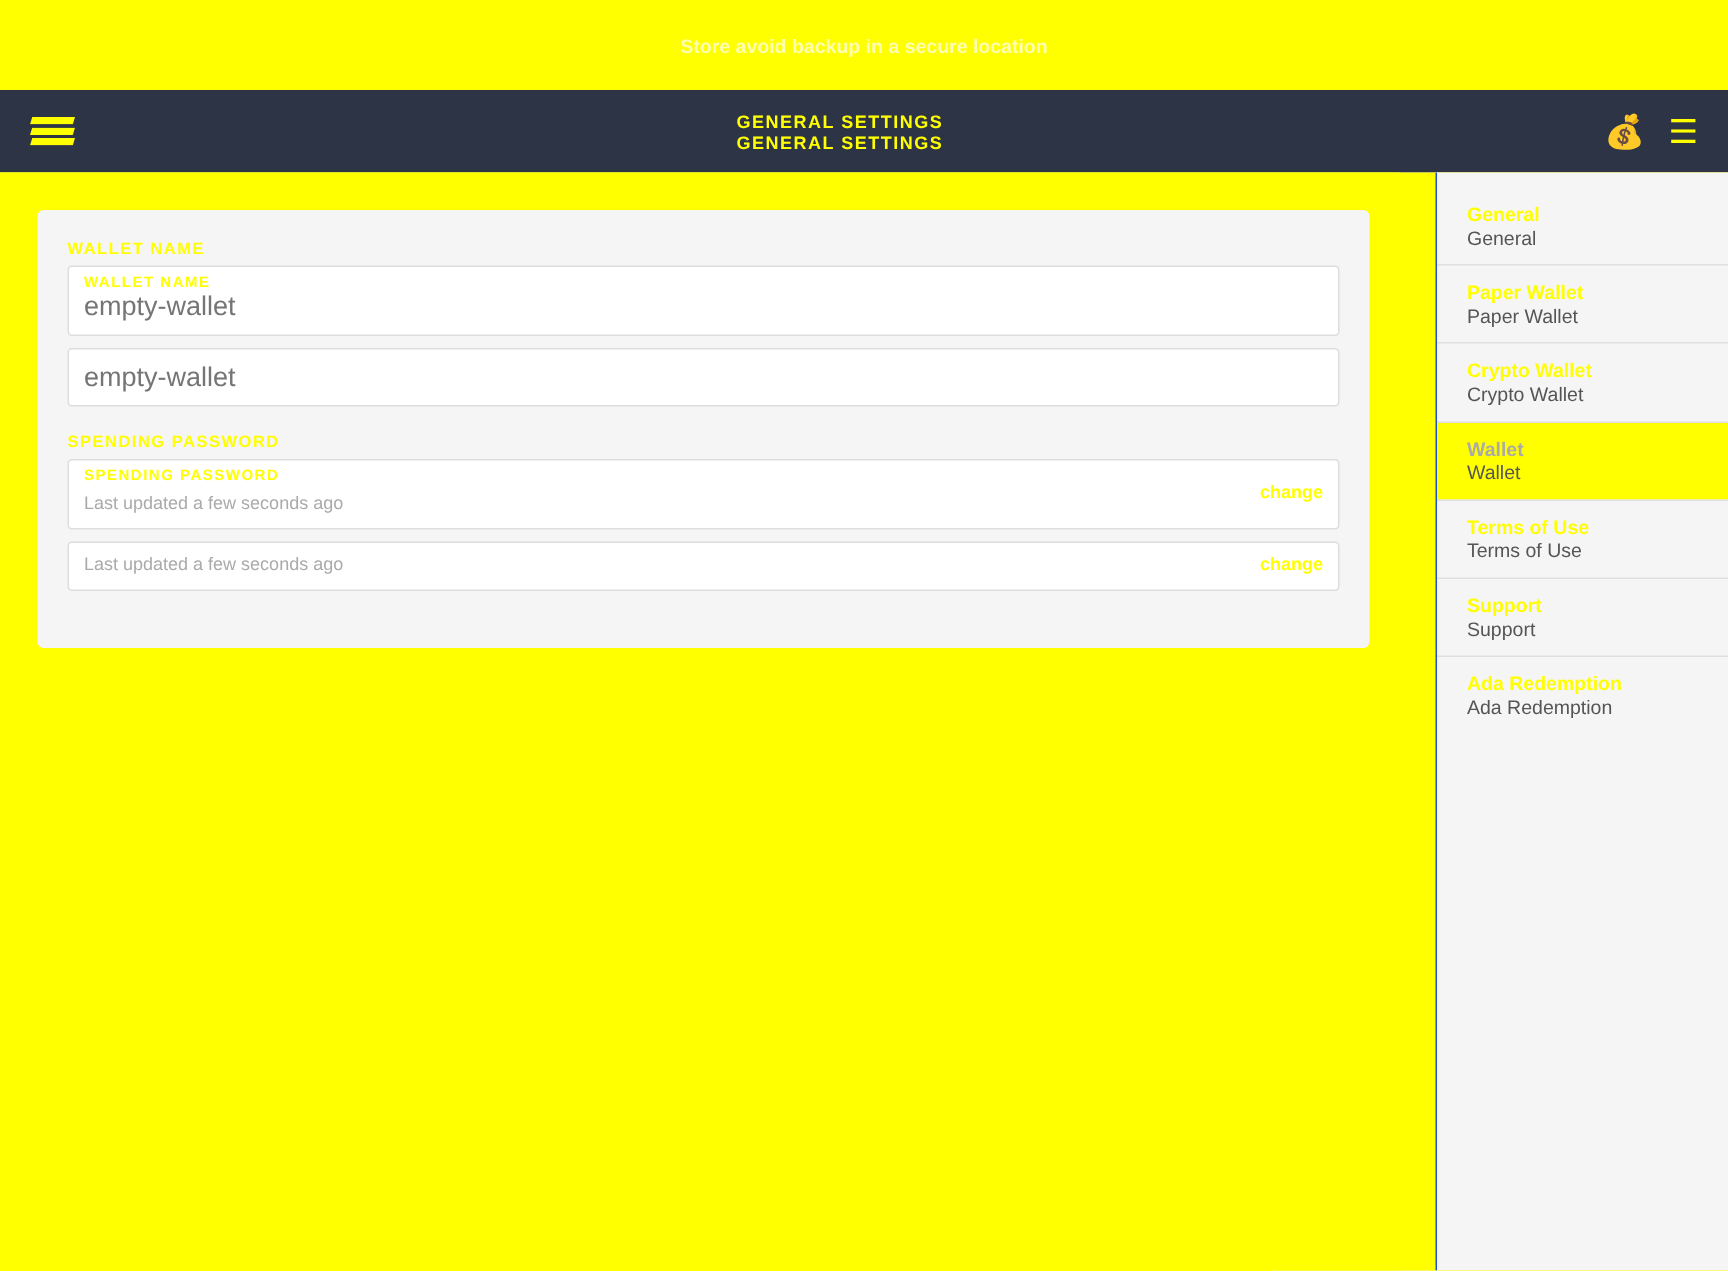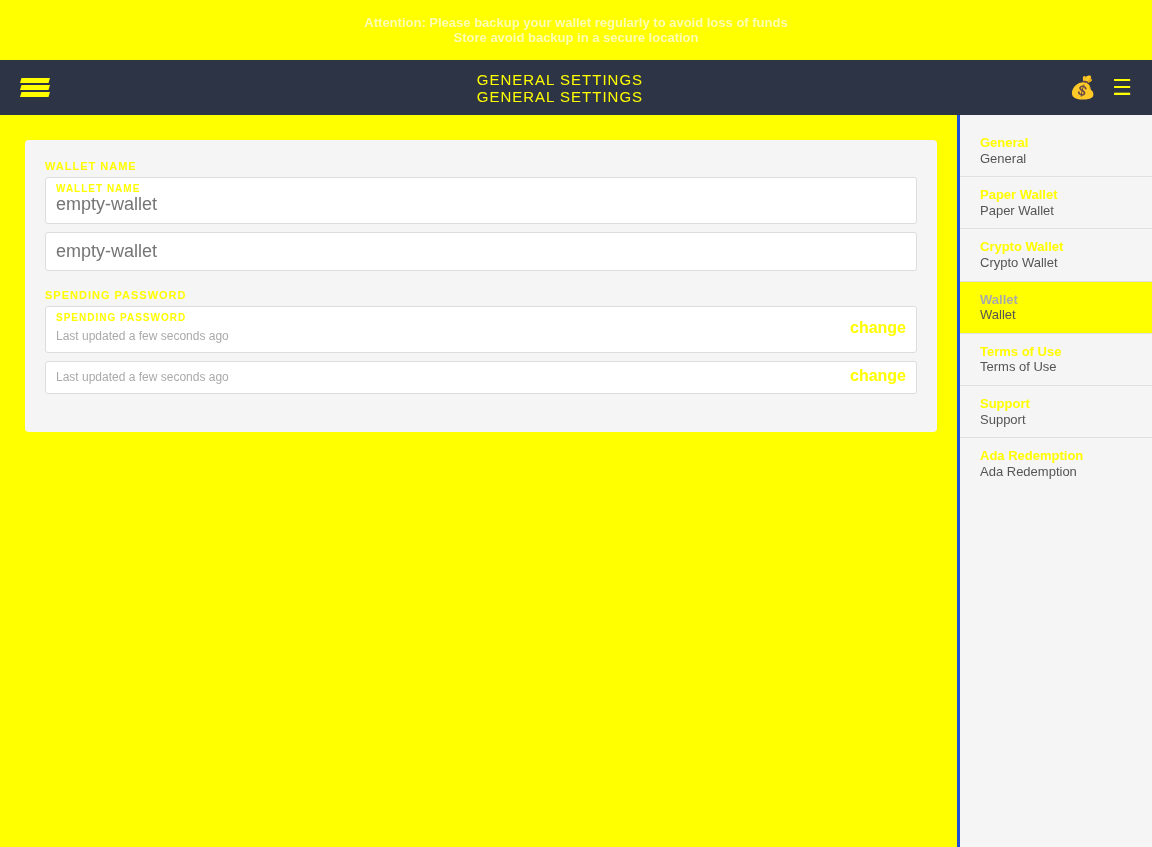--- a/index.html
+++ b/index.html
@@ -39,22 +39,22 @@
       justify-content: space-between;
       padding: 0 20px;
     }
     .navbar-title-area {
       display: flex;
       flex-direction: column;
       align-items: center;
     }
     .navbar-title {
       color: #ffff00;
-      font-size: 15px;
-      font-weight: normal;
+      font-size: 12px;
+      font-weight: bold;
       letter-spacing: 1px;
     }
     .navbar-icons {
       display: flex;
       gap: 15px;
     }
     .navbar-icon {
       color: #ffff00;
       font-size: 22px;
       cursor: pointer;
@@ -158,21 +158,21 @@
       margin-bottom: 3px;
     }
 
     .password-value {
       font-size: 12px;
       color: #aaa;
     }
 
     .change-link {
       color: #ffff00;
-      font-size: 16px;
+      font-size: 12px;
       font-weight: bold;
       cursor: pointer;
       text-decoration: none;
     }
 
     .save-button-bar {
       background: #ffff00;
       height: 40px;
       width: 100%;
       display: flex;
@@ -180,21 +180,22 @@
       justify-content: center;
       margin-top: 10px;
       border-radius: 3px;
     }
 
     
     .sidebar {
       width: 195px;
       background: #f5f5f5;
       padding: 10px 0;
-      border-left: 3px solid #1d4ed8;
+      border-left: 1px solid #1d4ed8;
+      margin-left: 24px;
     }
 
     .sidebar-item {
       padding: 10px 20px;
       cursor: pointer;
       font-size: 13px;
       color: #555;
       line-height: 1.2;
     }
 
@@ -219,21 +220,20 @@
       width: 30px;
       height: 5px;
       background: #ffff00;
       clip-path: polygon(5% 0%, 100% 0%, 95% 100%, 0% 100%);
     }
   </style>
 </head>
 <body>
 
 <div class="top-banner">
-  <div class="top-banner-text">Attention: Please backup your wallet regularly to avoid loss of funds</div>
   <div class="top-banner-text">Store avoid backup in a secure location</div>
 </div>
 
 <div class="navbar">
   <div class="logo-icon">
     <div class="logo-line"></div>
     <div class="logo-line"></div>
     <div class="logo-line"></div>
   </div>
   <div class="navbar-title-area">

